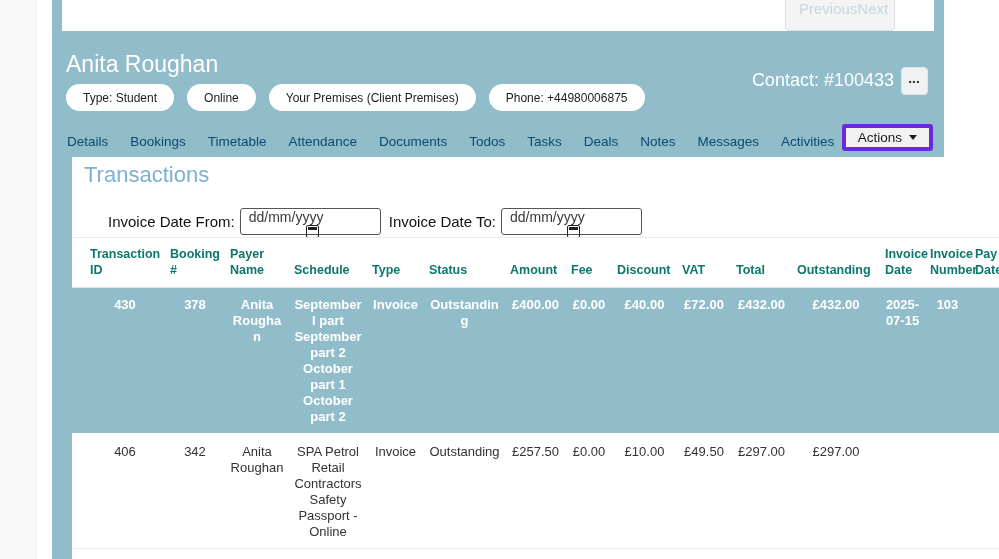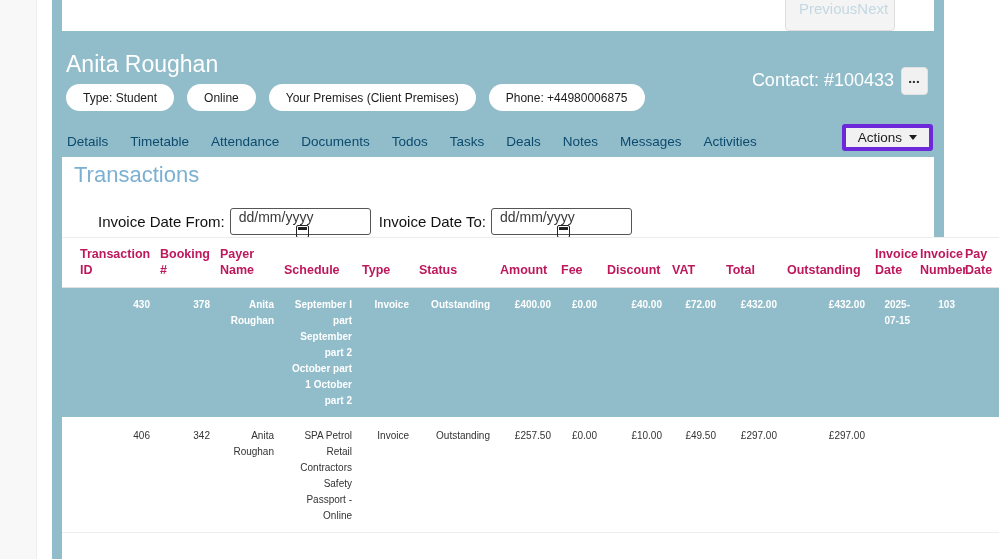--- a/index.html
+++ b/index.html
@@ -36,40 +36,40 @@
   .tab { padding:0 11px; display:flex; align-items:center; font-size:13.5px; color:#0c4a6e;
          cursor:pointer; white-space:nowrap; }
   .tab.active { background:#609db6; color:#ffffff; }
   .actions-btn { position:absolute; top:124px; right:11px; height:27px; padding:0 12px;
                  background:#f1f1f1; border:4px solid #6d28d9; border-radius:3px;
                  display:flex; align-items:center; font-size:13.5px; color:#1c1c1c; cursor:pointer; }
   .caret { width:0; height:0; border-left:4px solid transparent; border-right:4px solid transparent;
            border-top:5px solid #1c1c1c; margin-left:7px; display:inline-block; }
 
   
-  .tx-card { position:absolute; left:10px; top:157px; width:872px; height:402px; background:#ffffff; }
+  .tx-card { position:absolute; left:20px; top:157px; width:872px; height:402px; background:#ffffff; }
   .tx-heading { position:absolute; left:12px; top:5px; font-size:22px; font-weight:400; color:#7cb0d2; }
   .filters { position:absolute; left:36px; top:51px; display:flex; align-items:center; }
   .filters label { font-size:15px; color:#111111; white-space:nowrap; }
   .date-field { display:flex; align-items:center; border:1px solid #555555; border-radius:3px;
                 height:27px; width:141px; padding:0 8px; margin-left:5px; background:#fff;flex-direction:column; }
   .date-field input { border:none; outline:none; width:100%; font-size:14px; color:#333;
                       font-family:"Liberation Sans", sans-serif; background:transparent; }
   .date-field input::placeholder { color:#3a3a3a; opacity:1; }
   .cal-icon { position:relative; width:13px; height:13px; border:1.5px solid #222;
               border-radius:2px; flex:none; margin-left:4px; cursor:pointer; }
   .cal-icon::before { content:''; position:absolute; left:1px; right:1px; top:1px; height:2.5px; background:#222; }
   .to-label { margin-left:8px;text-align:center; }
 
   
   .table-wrapper { position:absolute; left:0; top:80px; width:1000px; min-height:322px; background:#ffffff; }
   table { border-collapse:collapse; table-layout:fixed; width:956px; border-top:1px solid #ececec; }
-  th { vertical-align:bottom; text-align:left; font-size:12.5px; font-weight:700; color:#be185d;
+  th { vertical-align:bottom; text-align:left; font-size:12.5px; font-weight:700; color:#0f766e;
        padding:8px 8px 9px 2px; line-height:16px; border-bottom:1px solid #e2e2e2; cursor:pointer; }
-  td { vertical-align:top; text-align:right; font-size:10px; color:#333333;
+  td { vertical-align:top; text-align:center; font-size:13px; color:#333333;
        padding:9px 8px 8px 2px; line-height:16px; border-bottom:1px solid #eeeeee; word-wrap:break-word; }
   th:first-child, td:first-child { padding-left:18px; }
   tr.row-highlight td { background:#91bcca; color:#ffffff; font-weight:700; border-bottom:2px solid #ffffff; }
 </style>
 </head>
 <body>
 
 <div class="bg-strip"></div>
 
 <div class="container">
@@ -90,20 +90,21 @@
     <div class="badge">Phone: +44980006875</div>
   </div>
 
   <div class="contact-id">Contact: #100433</div>
   <div class="more-btn">
     <span>•••</span>
   </div>
 
   <div class="tabs">
     <div class="tab">Details</div>
+    <div class="tab">Bookings</div>
     <div class="tab">Timetable</div>
     <div class="tab">Attendance</div>
     <div class="tab">Documents</div>
     <div class="tab">Todos</div>
     <div class="tab">Tasks</div>
     <div class="tab">Deals</div>
     <div class="tab">Notes</div>
     <div class="tab">Messages</div>
     <div class="tab">Activities</div>
   </div>

